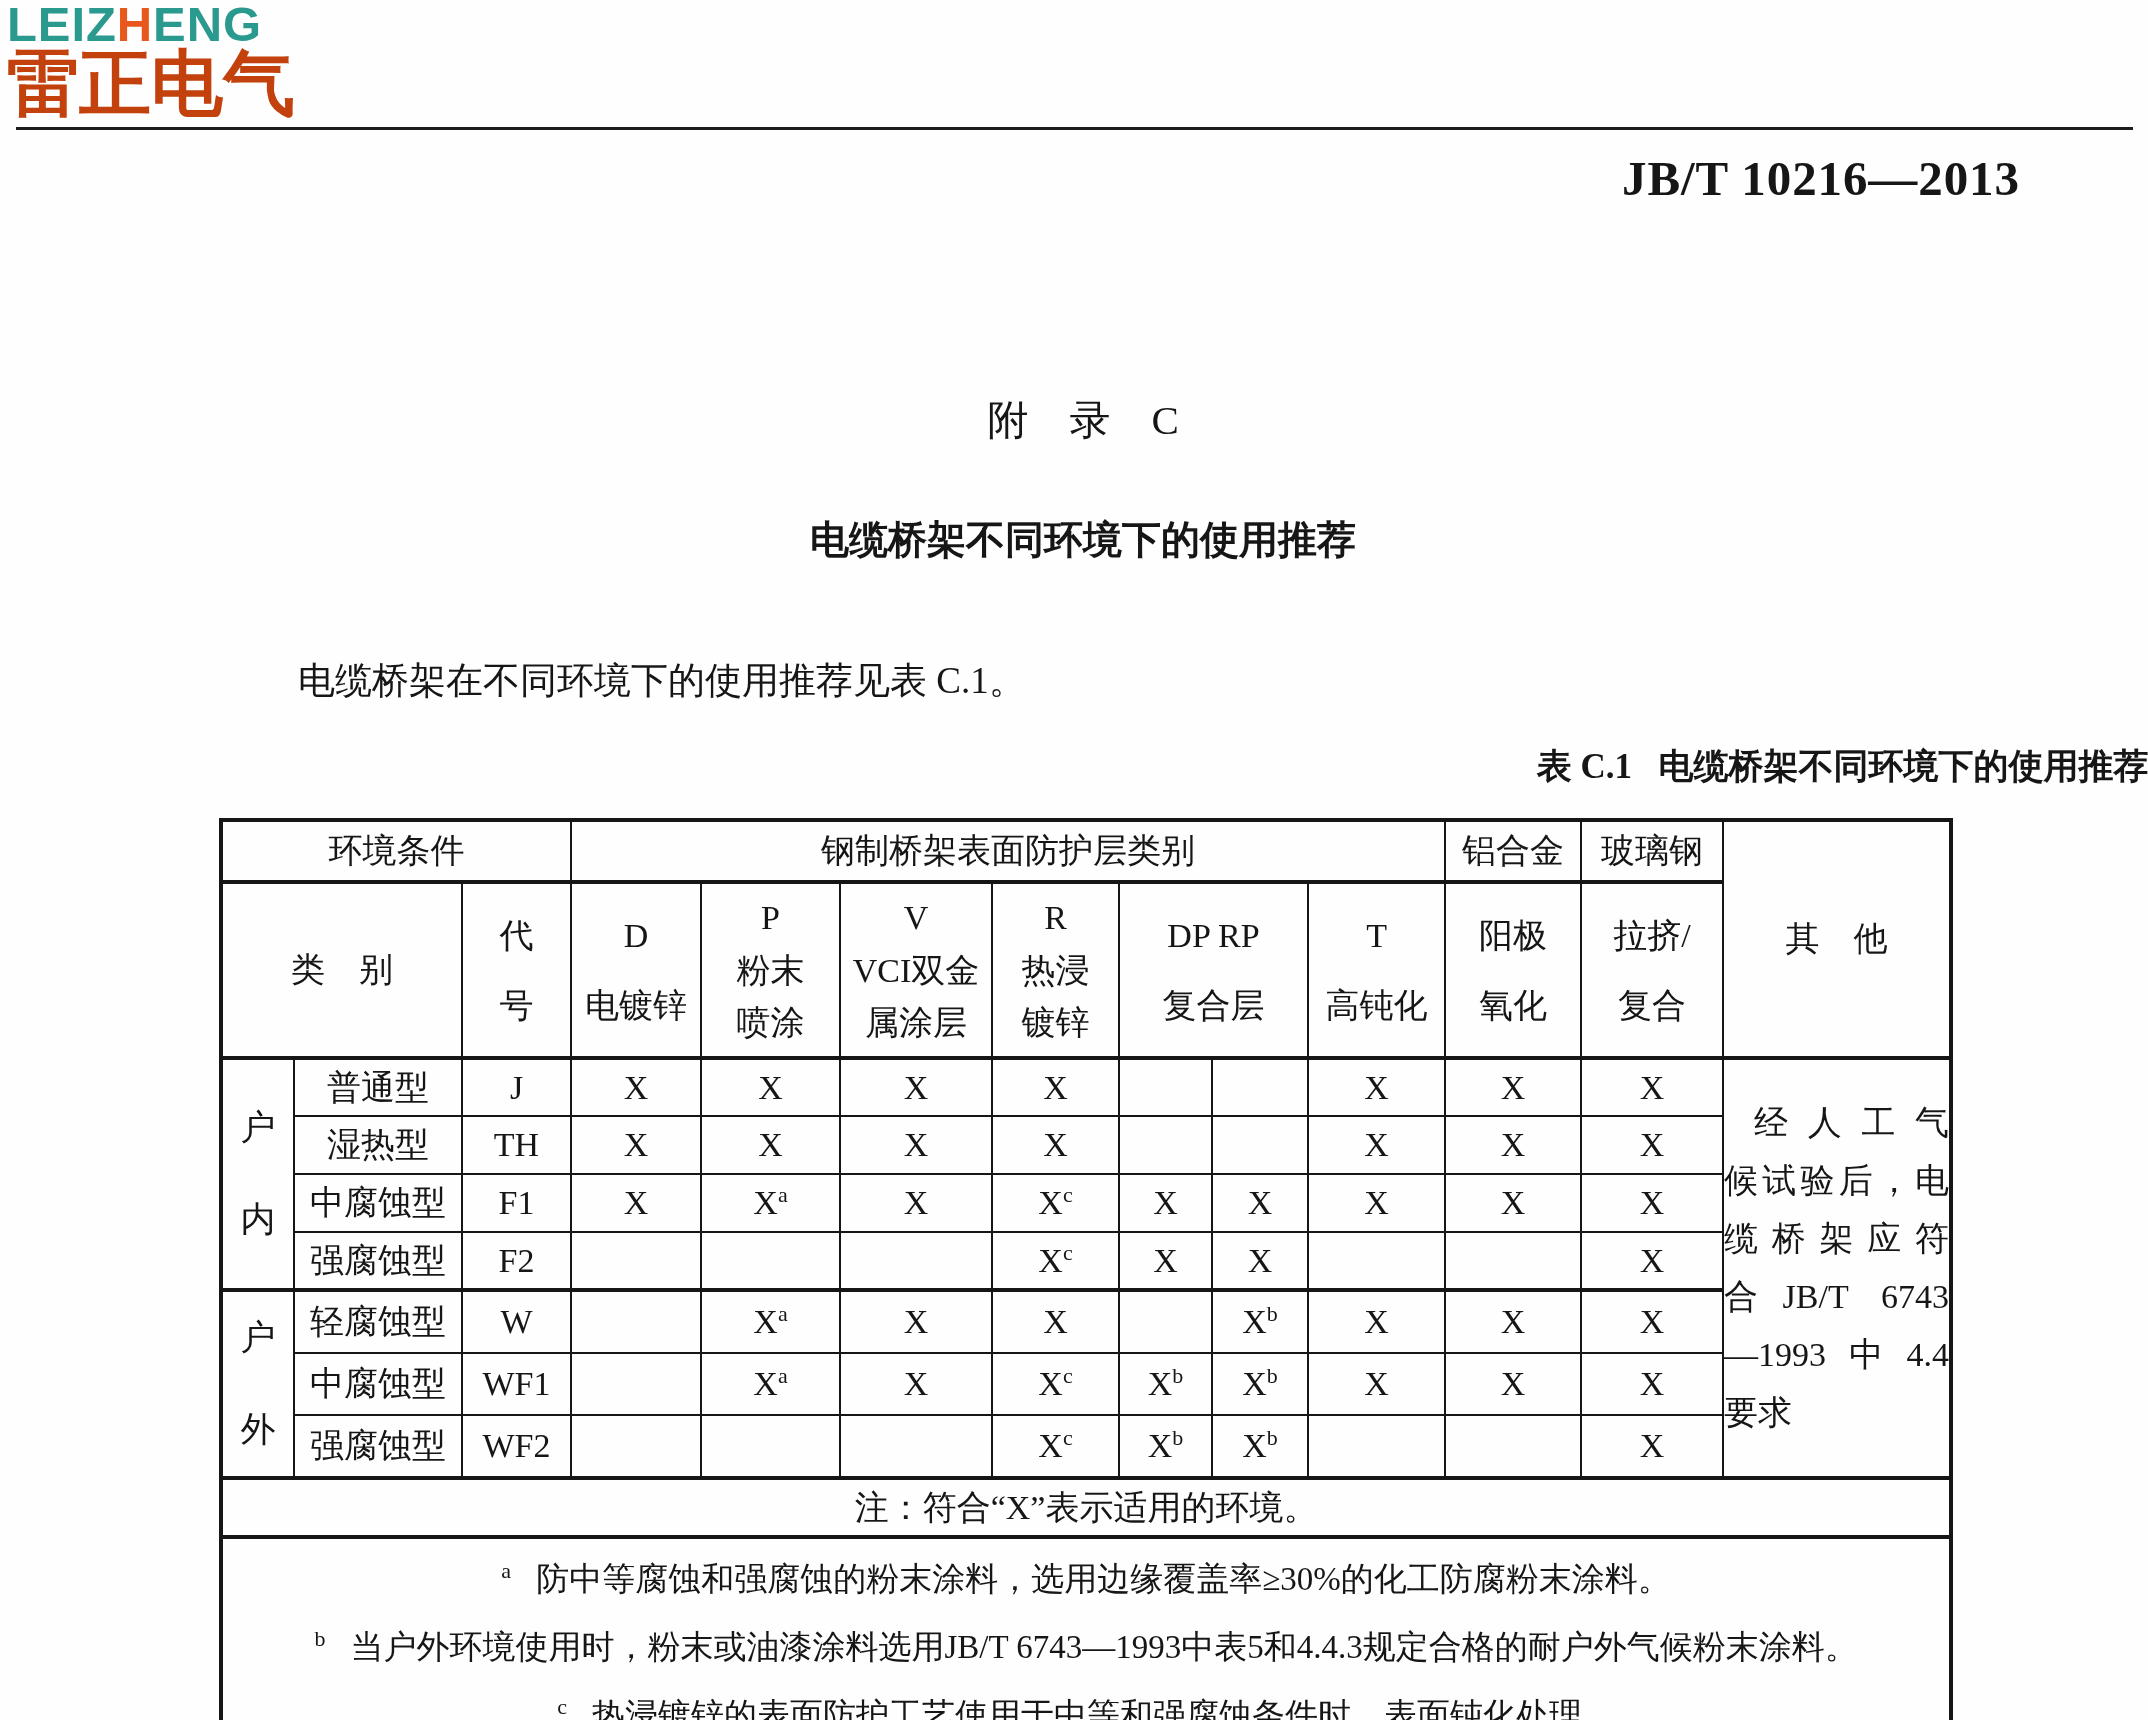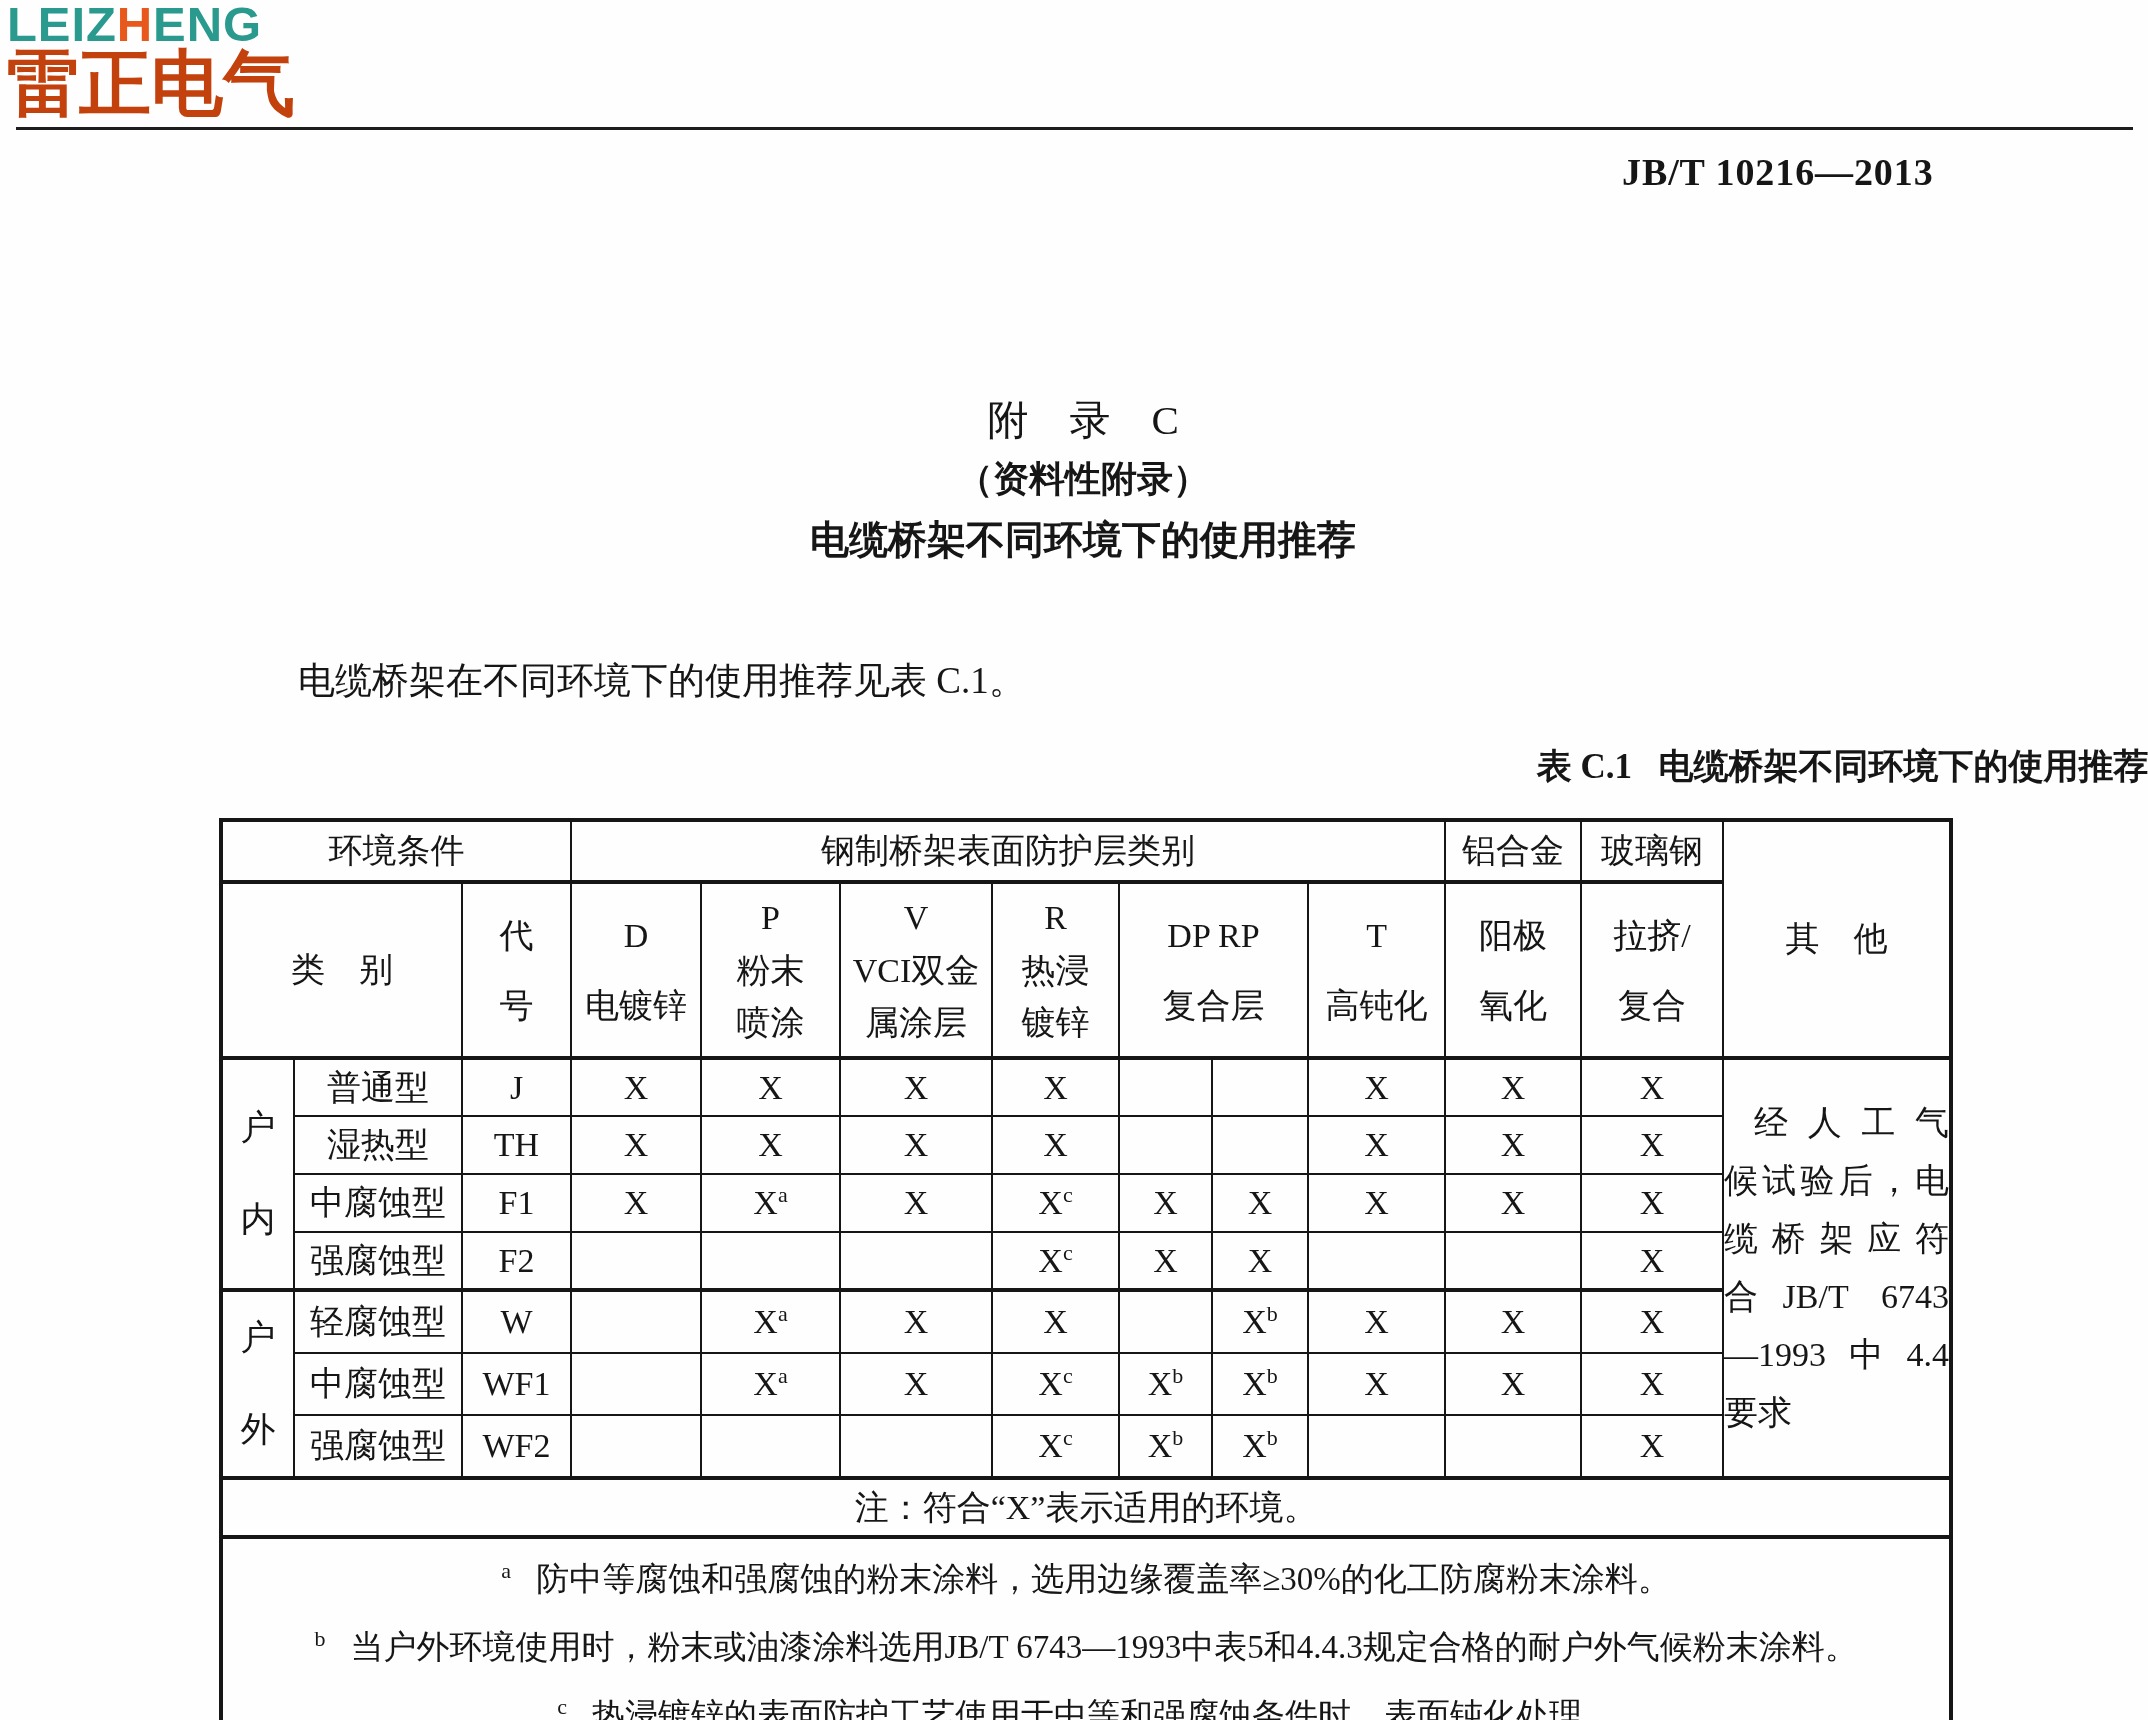--- a/index.html
+++ b/index.html
@@ -10,21 +10,21 @@
   .top-rule{position:absolute;left:16px;top:127px;width:2117px;height:2.6px;background:#1d1d1d;}
   .logo{position:absolute;left:7px;top:0px;line-height:1;}
   .logo-latin{font-family:"Liberation Sans",sans-serif;font-weight:bold;font-size:49px;
               letter-spacing:0.9px;color:#2a9a8f;}
   .logo-latin .accent{color:#e8581c;}
   .logo-cjk{font-family:"Liberation Sans",sans-serif;font-weight:bold;font-size:72px;
             color:#c2410c;margin-top:-1.8px;letter-spacing:0px;}
   .watermark{position:absolute;left:10.6px;top:14px;font-size:46px;color:#0e0e0e;white-space:nowrap;
              text-shadow:2.6px 0 0 #fff,-2.6px 0 0 #fff,0 2.6px 0 #fff,0 -2.6px 0 #fff,
                          1.8px 1.8px 0 #fff,-1.8px -1.8px 0 #fff,1.8px -1.8px 0 #fff,-1.8px 1.8px 0 #fff;}
-  .docnum{position:absolute;left:1622px;top:150px;font-size:38px;font-weight:bold;letter-spacing:0.9px;}
+  .docnum{position:absolute;left:1622px;top:150px;font-size:49px;font-weight:bold;letter-spacing:0.9px;}
 
   
   .title1{position:absolute;left:17.6px;top:393px;width:2131px;text-align:center;
           font-size:41px;font-weight:normal;}
   .title2{position:absolute;left:17.6px;top:455px;width:2131px;text-align:center;
           font-size:36px;font-weight:bold;}
   .title3{position:absolute;left:17.6px;top:513px;width:2131px;text-align:center;
           font-size:39px;font-weight:bold;}
   .intro{position:absolute;left:298px;top:656px;font-size:37px;}
   .caption{position:absolute;left:17.6px;top:743px;width:2131px;text-align:right;
@@ -70,21 +70,20 @@
 <div class="page">
 
   <div class="logo">
     <div class="logo-latin"><span>LEIZ</span><span class="accent">H</span><span>ENG</span></div>
     <div class="logo-cjk">雷正电气</div>
   </div>
   <div class="top-rule"></div>
   <div class="docnum">JB/T 10216—2013</div>
 
   <div class="title1">附　录　C</div>
-  <div class="title2">（资料性附录）</div>
   <div class="title3">电缆桥架不同环境下的使用推荐</div>
 
   <div class="intro">电缆桥架在不同环境下的使用推荐见表 C.1。</div>
 
   <div class="caption"><span>表 C.1</span><span class="cap-gap"></span><span>电缆桥架不同环境下的使用推荐</span></div>
 
   <table class="ct">
     <colgroup>
         <col style="width: 73px;">
         <col style="width: 168px;">

